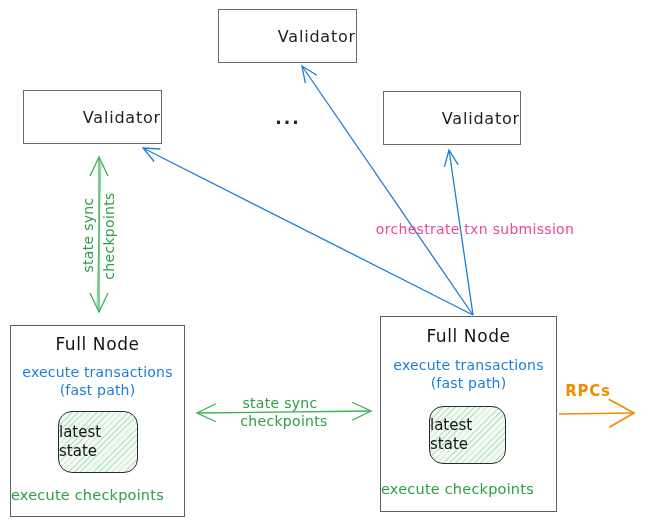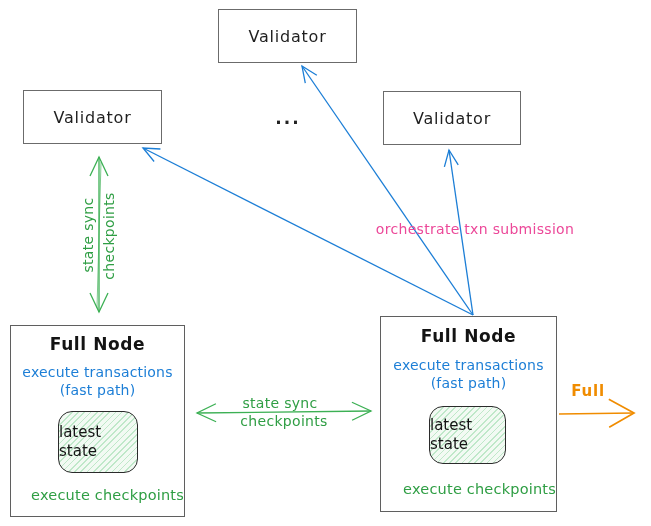--- a/index.html
+++ b/index.html
@@ -1,28 +1,28 @@
 <!DOCTYPE html>
 <html><head>
 <meta charset="utf-8">
 <style>
   html,body{margin:0;padding:0;background:#ffffff;}
   body{font-family:"DejaVu Sans","Liberation Sans",sans-serif;color:#1f1f1f;}
   .stage{position:relative;width:651px;height:526px;background:#ffffff;overflow:hidden;}
   .stage svg.wires{position:absolute;left:0;top:0;pointer-events:none;}
 
   .box{position:absolute;background:#ffffff;border:1.6px solid #6b6b6b;box-sizing:border-box;}
-  .validator{display:flex;align-items:center;justify-content:center;
+  .validator{display:flex;align-items:center;justify-content:flex-end;
              font-size:16px;letter-spacing:0.8px;color:#1f1f1f;}
   .fullnode{border-color:#5f5f5f;}
   .fn-title{position:absolute;left:0;right:0;text-align:center;font-size:17px;
-            letter-spacing:0.6px;color:#141414;font-weight:bold;}
+            letter-spacing:0.6px;color:#141414;}
   .fn-blue{position:absolute;left:0;right:0;text-align:center;font-size:14px;
            color:#1c7ed6;letter-spacing:0.2px;}
-  .fn-green{position:absolute;left:0;right:0;text-align:right;font-size:14.5px;
+  .fn-green{position:absolute;left:0;right:0;text-align:left;font-size:14.5px;
             color:#2f9e44;letter-spacing:0.2px;}
   .statebox{position:absolute;box-sizing:border-box;border:1.5px solid #2b2b2b;border-radius:14px;
             display:flex;flex-direction:column;align-items:flex-start;justify-content:center;
             font-size:15px;line-height:1.25;color:#141414;
             background:repeating-linear-gradient(135deg,#bfe8c9 0px,#bfe8c9 1.2px,#f2faf3 1.2px,#f2faf3 4.4px);}
   .lbl{position:absolute;white-space:nowrap;}
   .lbl-blue{color:#ec4899;font-size:14px;letter-spacing:0.3px;}
   .lbl-green{color:#2f9e44;font-size:14px;letter-spacing:0.3px;}
   .lbl-orange{color:#f08c00;font-size:15px;font-weight:700;letter-spacing:0.8px;}
   .center{transform:translate(-50%,-50%);}
@@ -94,15 +94,15 @@
   </div>
 
   <div class="lbl lbl-blue center" style="left:475px;top:229px;">orchestrate txn submission</div>
 
   <div class="lbl lbl-green vert" style="left:88px;top:235px;">state sync</div>
   <div class="lbl lbl-green vert" style="left:109px;top:236px;">checkpoints</div>
 
   <div class="lbl lbl-green center" style="left:280px;top:403px;">state sync</div>
   <div class="lbl lbl-green center" style="left:284px;top:421px;">checkpoints</div>
 
-  <div class="lbl lbl-orange center" style="left:588px;top:391px;">Full</div>
+  <div class="lbl lbl-orange center" style="left:588px;top:391px;">RPCs</div>
 
 </div>
 
 </body></html>

